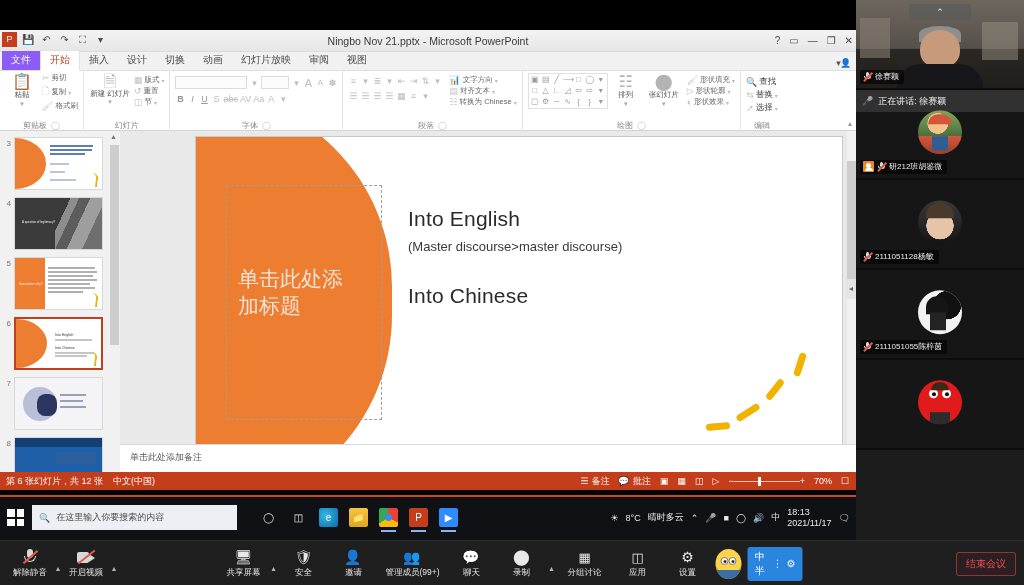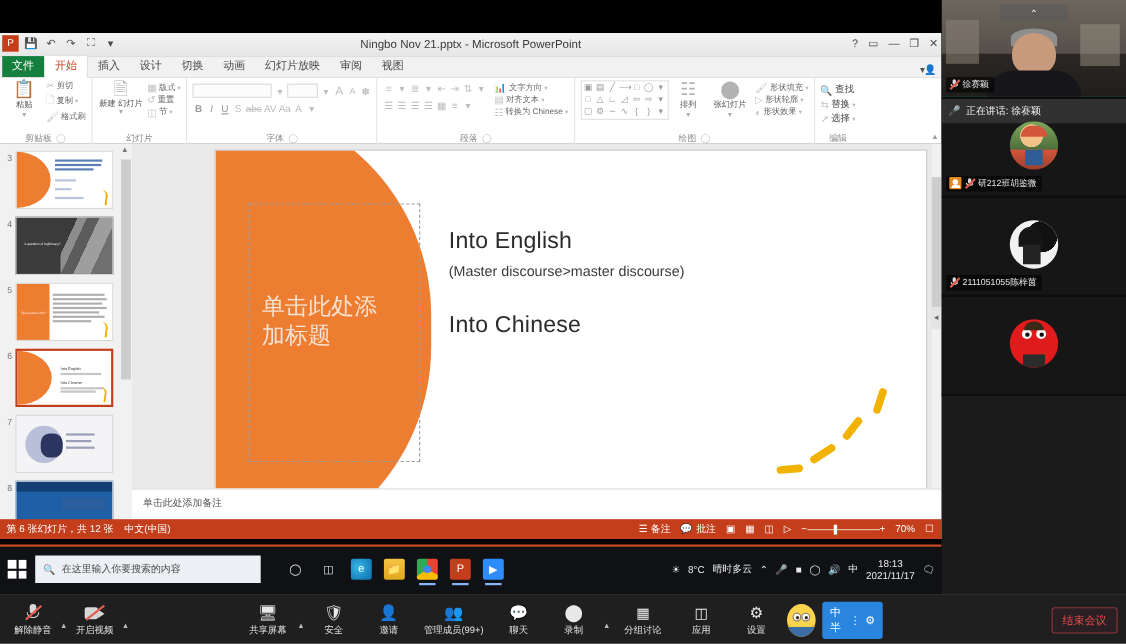--- a/index.html
+++ b/index.html
@@ -20,21 +20,21 @@
      background:linear-gradient(#f3f3f3,#e6e6e6); }
   .pp-qat { position:absolute; left:2px; top:2px; display:flex; align-items:center; gap:5px; }
   .pp-icon-sq { width:15px; height:15px; background:#c43e1c; color:#fff; font-size:9px; line-height:15px; text-align:center; }
   .qat-glyph { font-size:10px; color:#4d4d4d; width:13px; text-align:center; }
   .pp-title { text-align:center; font-size:10.5px; color:#3b3b3b; line-height:22px; }
   .pp-wincontrols { position:absolute; right:3px; top:0; display:flex; gap:9px; line-height:22px; font-size:10px; color:#4b4b4b; }
 
   .pp-tabrow { height:19px; background:#f1f1f1; display:flex; align-items:flex-end; padding-left:2px; position:relative;
                border-bottom:1px solid #e0e0e0; }
   .pp-tab { font-size:10px; color:#4a4a4a; padding:2px 9px 3px; }
-  .pp-tab.file { background:#15803d; color:#fff; }
+  .pp-tab.file { background:#8b5cf6; color:#fff; }
   .pp-tab.active { color:#c43e1c; background:#fff; border:1px solid #e0e0e0; border-bottom:1px solid #fff; position:relative; top:1px; }
   .pp-tabrow .right-ctl { position:absolute; right:4px; bottom:2px; display:flex; gap:7px; font-size:9px; color:#555; }
 
   .pp-ribbon { height:60px; background:#fff; border-bottom:1px solid #d4d4d4; display:flex; position:relative; }
   .rgroup { position:relative; height:60px; padding:2px 5px 0; display:flex; flex-direction:column; }
   .rgroup + .rgroup { border-left:1px solid #e4e4e4; }
   .rgroup-body { flex:1; display:flex; align-items:flex-start; gap:3px; }
   .rgroup-label { font-size:8px; color:#888; text-align:center; height:11px; line-height:11px; }
   .rgroup-label .dlg { color:#bbb; margin-left:4px; }
   .btn-big { width:34px; display:flex; flex-direction:column; align-items:center; font-size:7.5px; color:#555; }
@@ -151,21 +151,21 @@
   .minion .ov { position:absolute; left:0; bottom:0; width:100%; height:9px; background:#3c6ea5; }
   .ime-pill { display:flex; align-items:center; gap:4px; background:#2a85de; color:#fff; font-size:10px; padding:3px 7px; border-radius:3px; }
 
   
   #taskbar { position:absolute; left:0; top:495px; width:856px; height:45px; background:#0f1115; display:flex; align-items:center; }
   #taskbar .accentline { position:absolute; left:0; top:0; width:100%; height:2px; background:#c94a24; }
   .tb-search { width:205px; height:25px; background:#eceff3; margin-left:32px; display:flex; align-items:center; gap:6px; padding:0 7px; font-size:9px; color:#4a4a4a; }
   .winlogo { position:absolute; left:7px; width:17px; height:17px; display:grid; grid-template-columns:1fr 1fr; grid-gap:2px; }
   .winlogo i { background:#fff; display:block; }
   .tray { position:absolute; right:6px; display:flex; align-items:center; gap:7px; color:#eaeaea; font-size:9px; }
-  .clock { text-align:center; line-height:11px; font-size:9px; }
+  .clock { text-align:left; line-height:11px; font-size:9px; }
   .tbicons { display:flex; align-items:center; gap:11px; margin-left:22px; }
   .tbico { width:19px; height:19px; border-radius:2px; display:flex; align-items:center; justify-content:center; font-size:10px; color:#fff; position:relative; }
   .tbico.run::after { content:""; position:absolute; left:2px; right:2px; bottom:-5px; height:2px; background:#8ab4f8; }
 </style>
 </head>
 <body>
 
 <div id="zoom-app">
 
   <div id="zoom-stage">
@@ -637,20 +637,33 @@
         <span class="host-badge"></span>
         <span class="mic muted">
             <span class="body"></span>
             <span class="arc"></span>
             <span class="slash"></span>
           </span>
         <span>研212班胡鉴微</span>
       </div>
     </div>
 
+    <div class="ptile">
+      <div class="avatar" style="background:radial-gradient(circle at 50% 58%,#e6c4a8 0 40%,rgba(0,0,0,0) 41%),linear-gradient(#3a3a3a,#141414)">
+        <span style="position:absolute;left:8px;top:2px;width:28px;height:16px;border-radius:14px 14px 0 0;background:#4a3a2c"></span>
+      </div>
+      <div class="pname">
+        <span class="mic muted">
+            <span class="body"></span>
+            <span class="arc"></span>
+            <span class="slash"></span>
+          </span>
+        <span>2111051128杨敏</span>
+      </div>
+    </div>
 
 
     <div class="ptile">
       <div class="avatar" style="background:#f2f2f2">
         <span style="position:absolute;left:0;top:0;width:100%;height:100%;background:radial-gradient(circle at 66% 34%,#111 0 34%,rgba(0,0,0,0) 35%)"></span>
         <span style="position:absolute;left:8px;top:6px;width:22px;height:18px;border-radius:12px 12px 0 0;background:#151515"></span>
         <span style="position:absolute;left:12px;top:22px;width:16px;height:18px;background:#232323"></span>
       </div>
       <div class="pname">
         <span class="mic muted">

